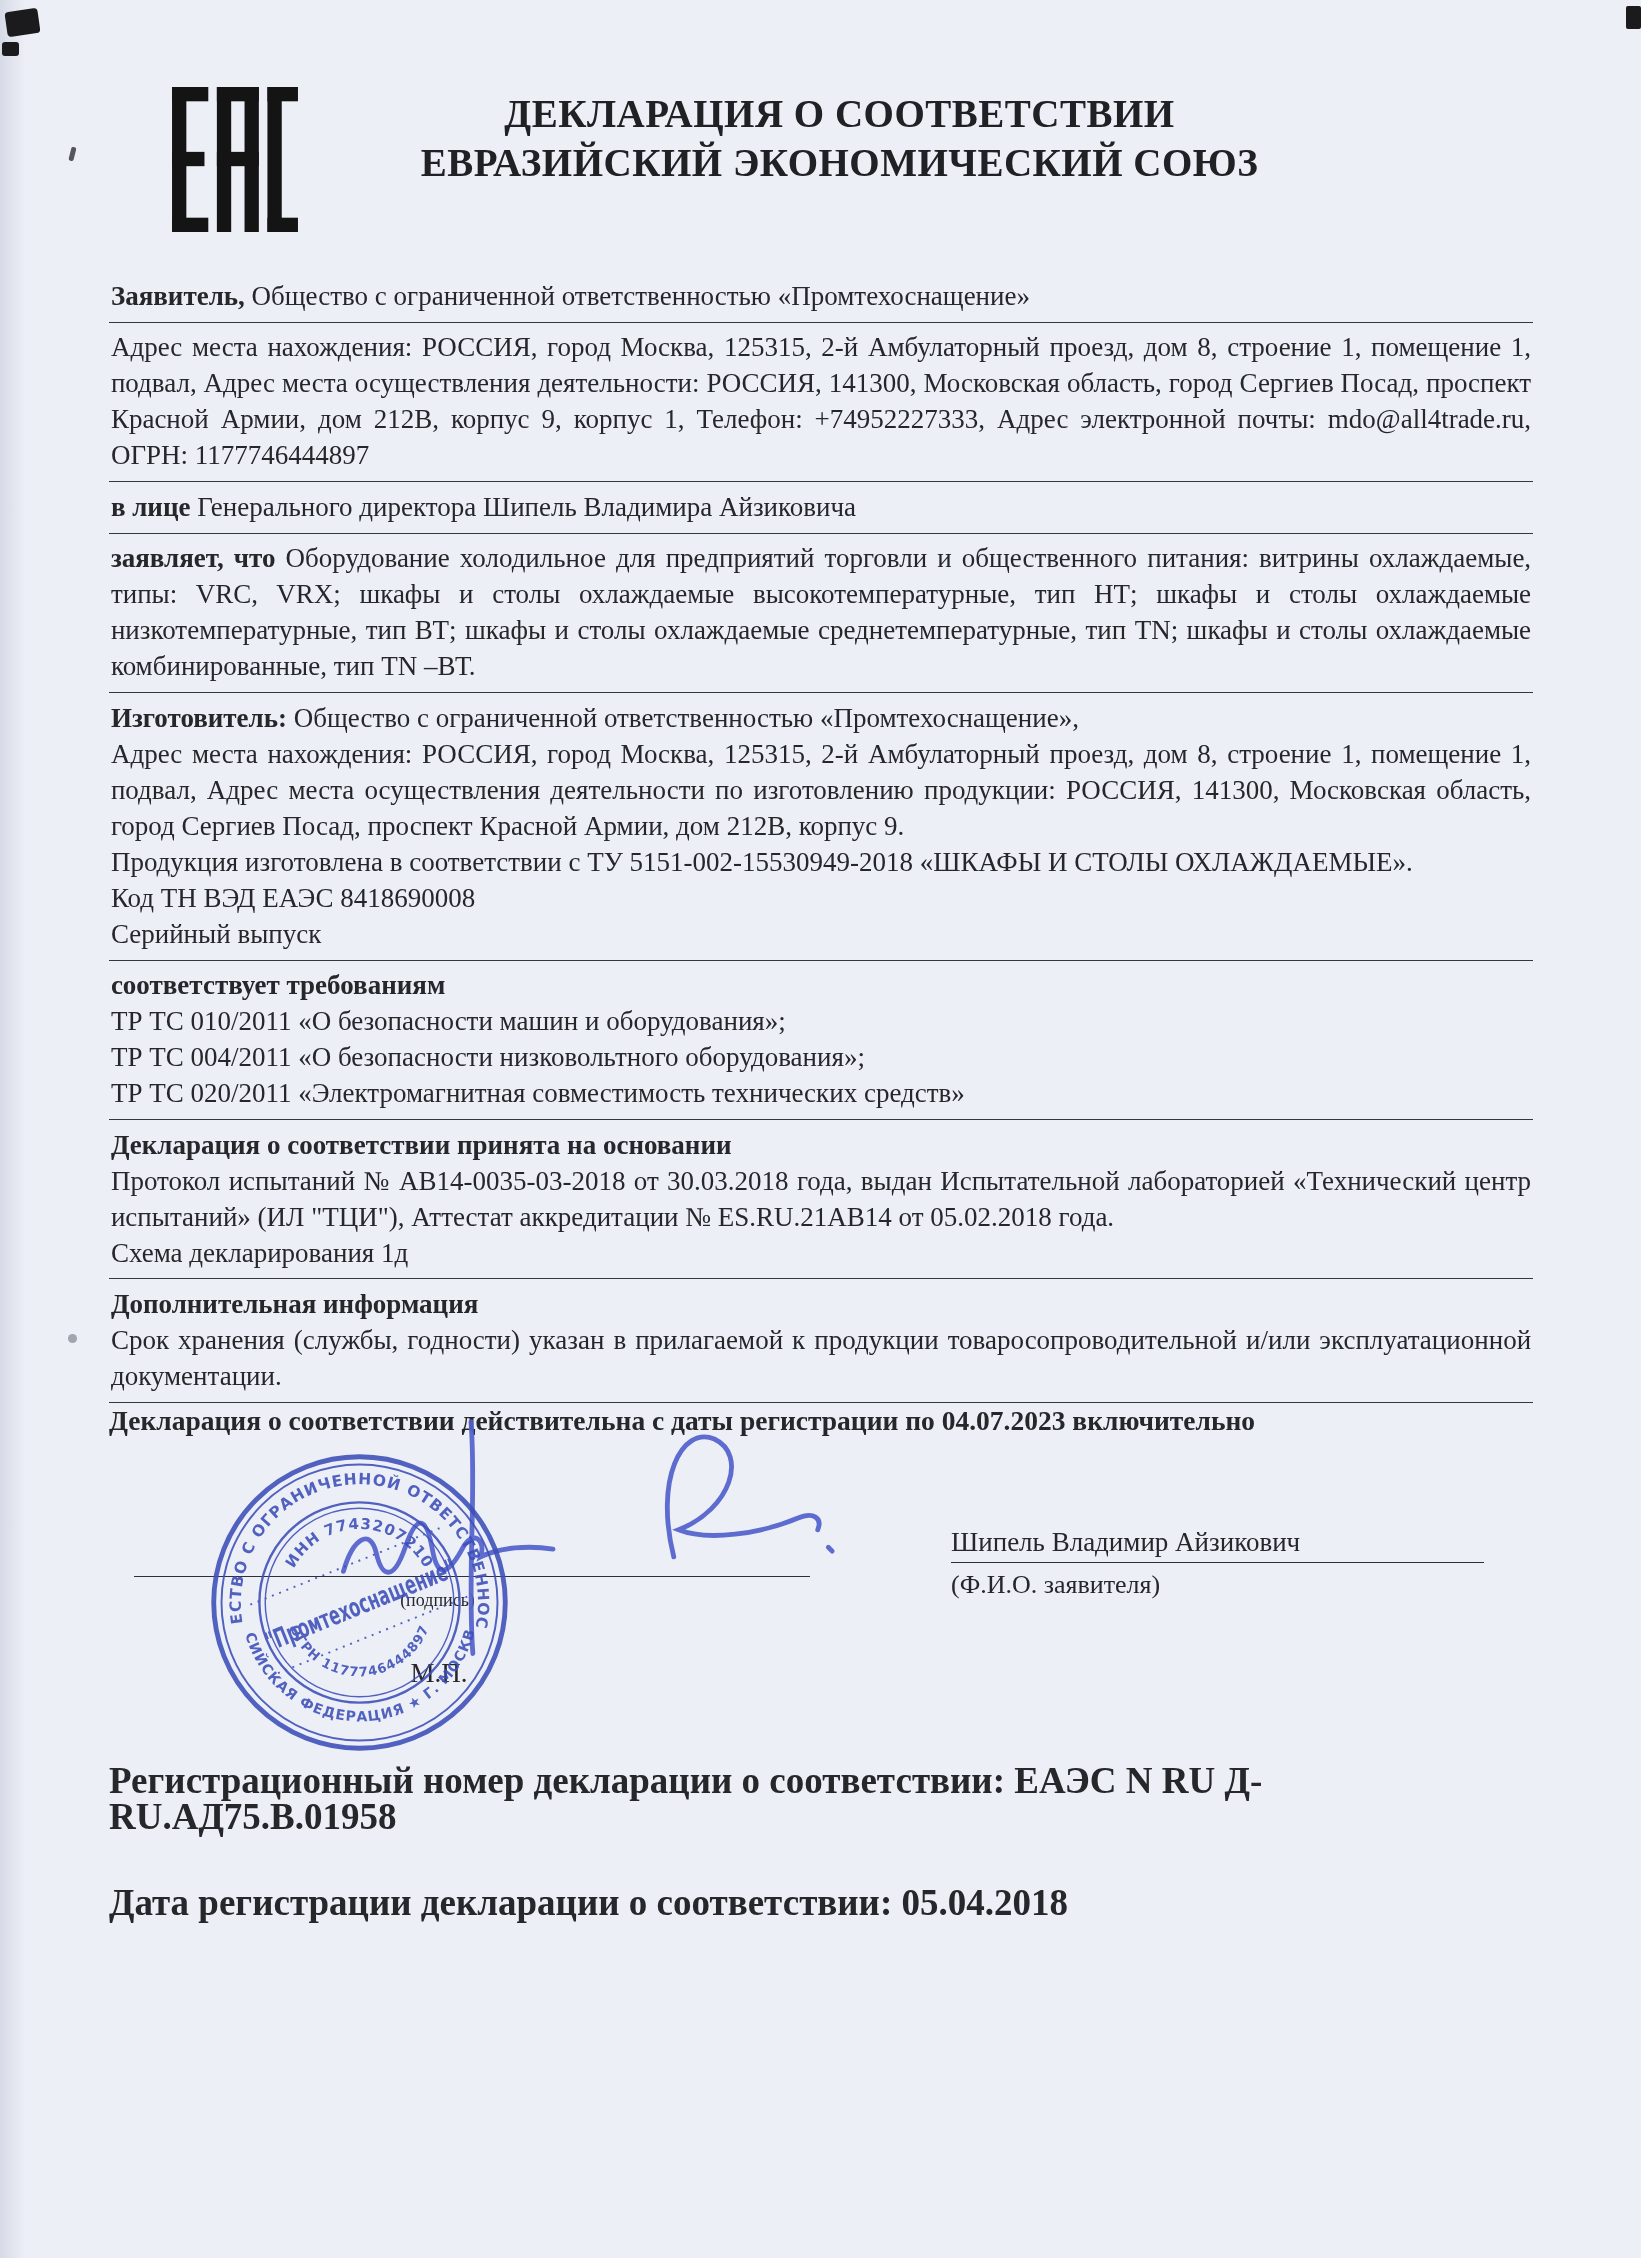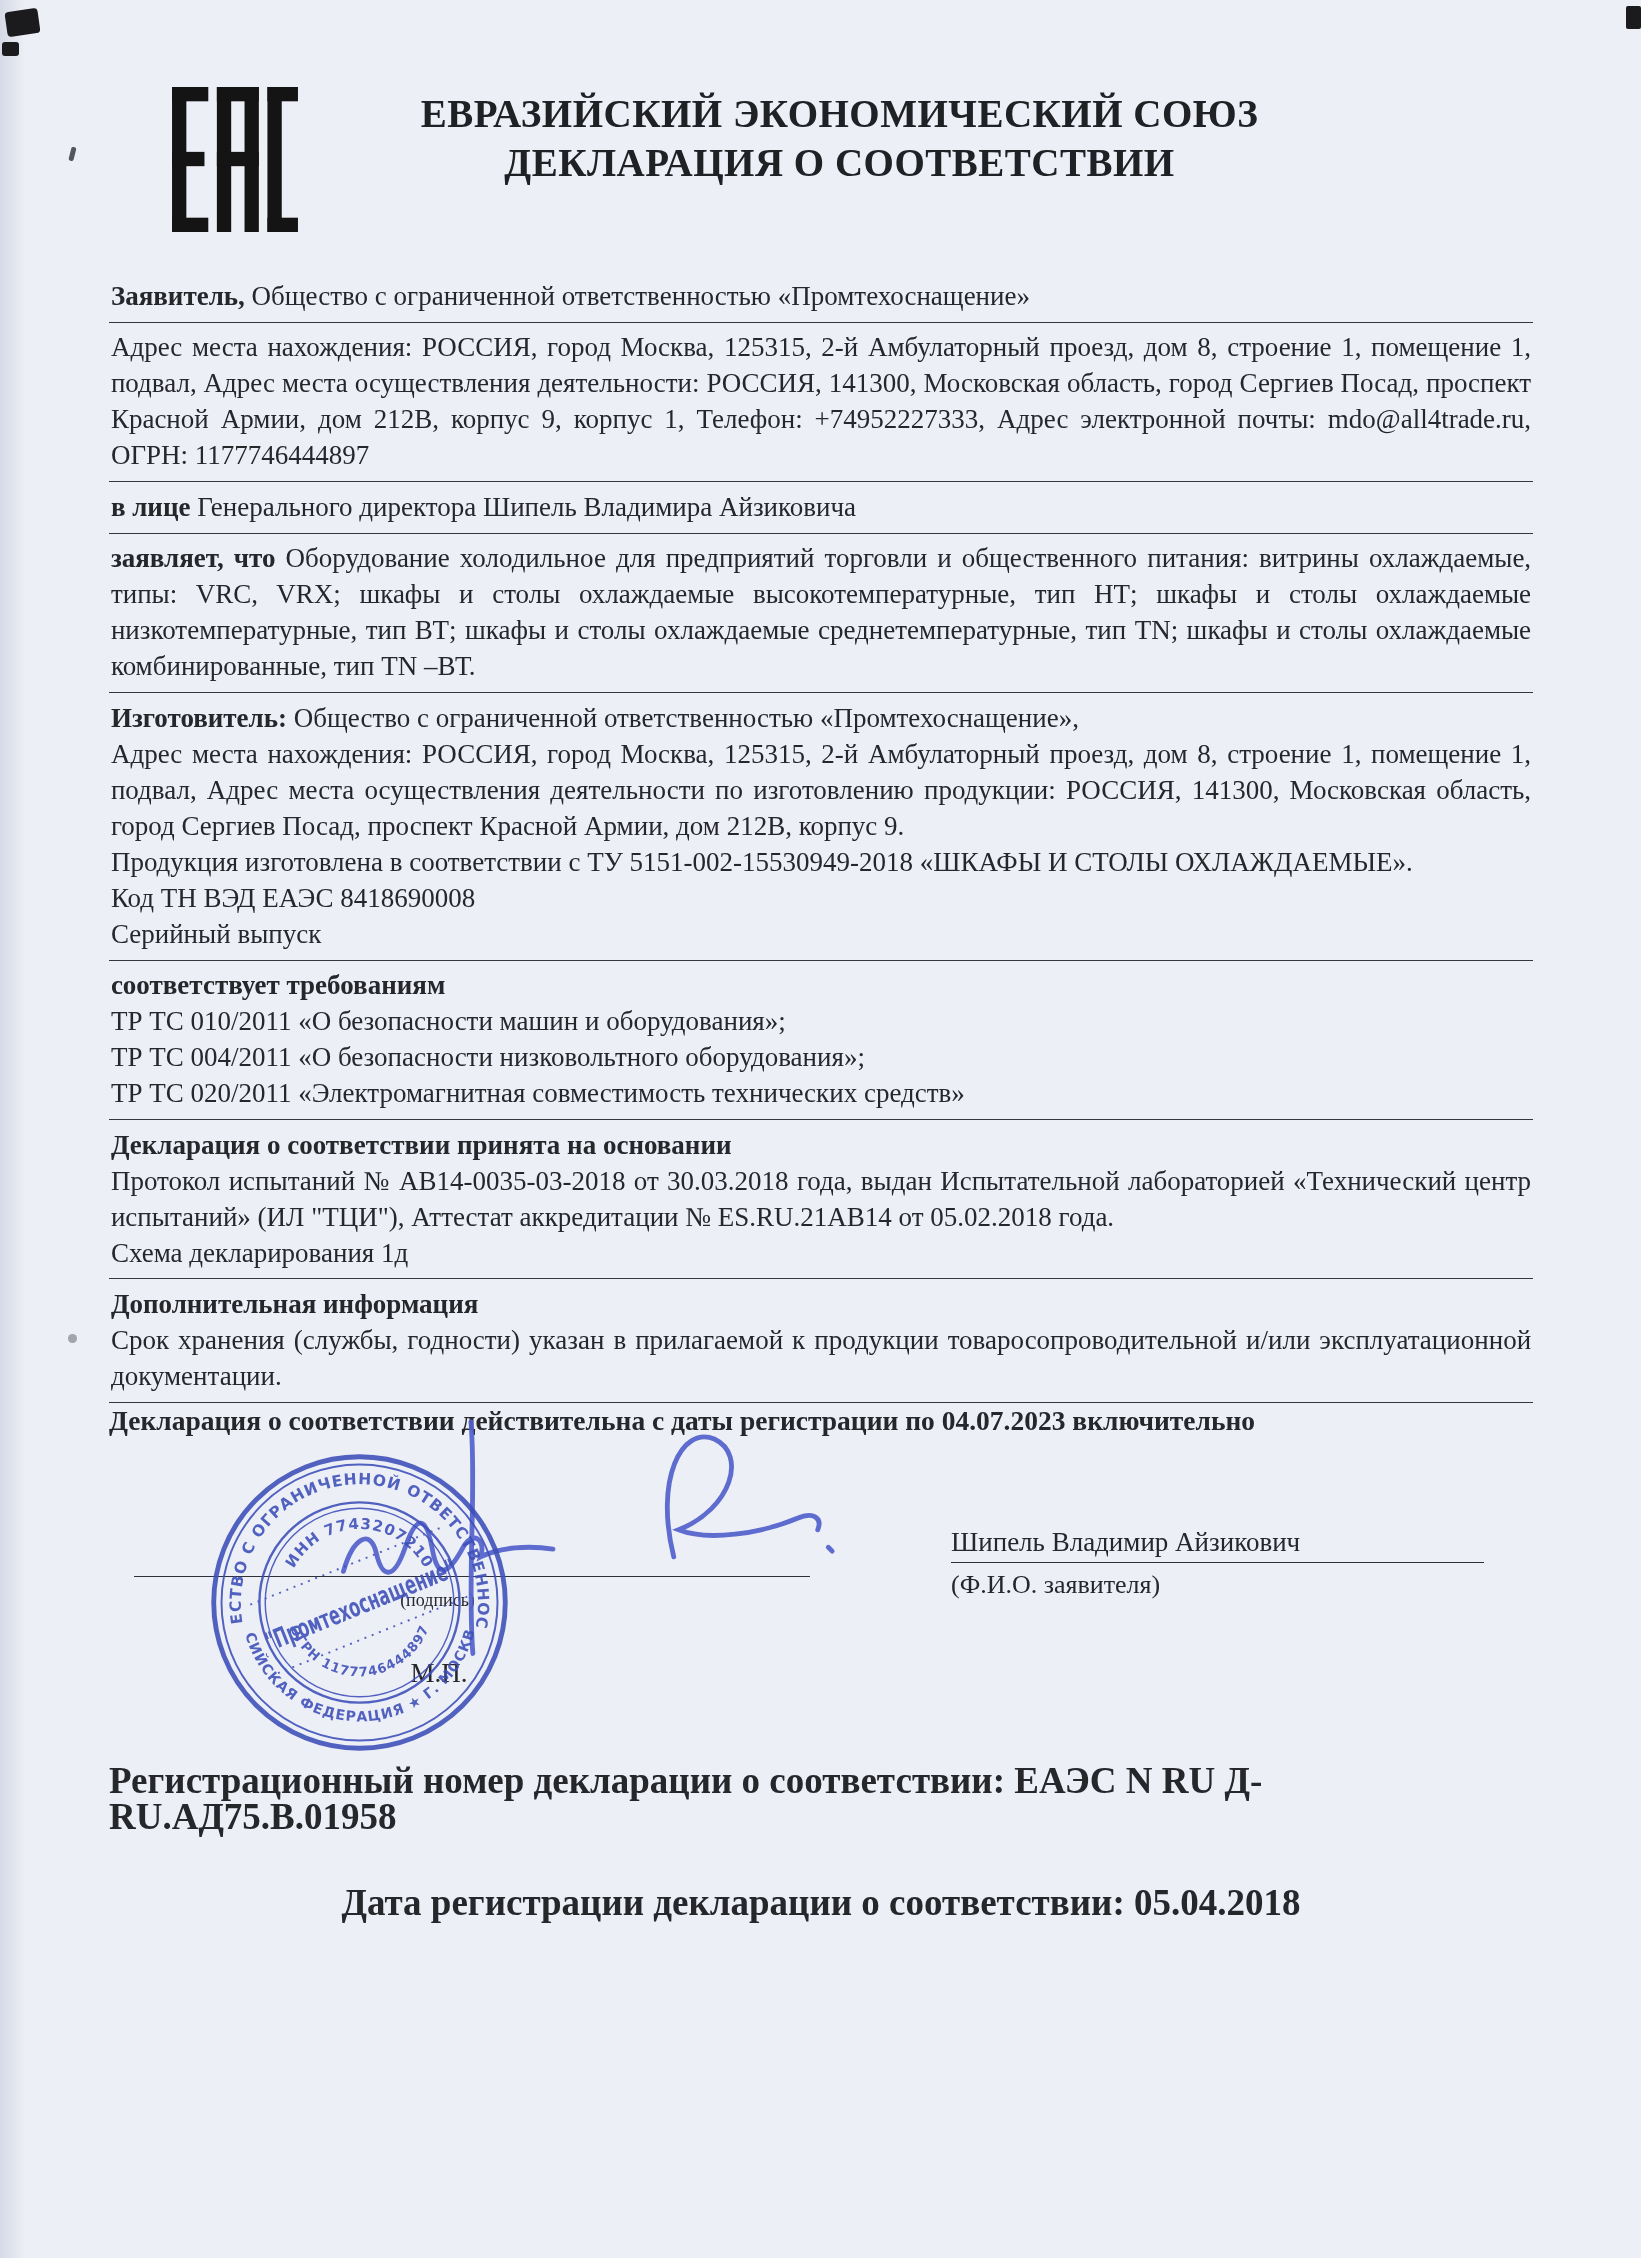--- a/index.html
+++ b/index.html
@@ -46,21 +46,21 @@
   .stamp{position:absolute;left:95px;top:7.7px;width:311px;height:311px;opacity:.88;z-index:4;}
   .sig-line{position:absolute;left:25px;top:137px;width:676px;border-bottom:1.9px solid #2f3036;z-index:1;}
   .sig-caption{position:absolute;left:116px;top:143px;width:425px;text-align:center;z-index:2;font-size:18px;}
   .mp{position:absolute;left:224px;top:216px;width:212px;text-align:center;z-index:2;font-size:27px;}
   .fio-wrap{position:absolute;left:842px;top:85px;width:533px;text-align:left;}
   .fio{font-size:27px;}
   .fio-line{border-bottom:1.9px solid #2f3036;margin-top:1.9px;}
   .fio-caption{margin-top:3.9px;font-size:26px;}
 
   .reg{font-weight:bold;font-size:37px;margin-top:33px;}
-  .reg.date{margin-top:50px;text-align:center;}
+  .reg.date{margin-top:50px;}
 </style>
 </head>
 <body>
 
 <div class="page">
 
   <div class="artifact a1"></div>
   <div class="artifact a2"></div>
   <div class="artifact a3"></div>
   <div class="artifact a4"></div>
@@ -74,22 +74,22 @@
       <rect x="0" y="137" width="38" height="15"></rect>
       <rect x="47" y="0" width="15" height="152"></rect>
       <rect x="76" y="0" width="15" height="152"></rect>
       <rect x="47" y="0" width="44" height="15"></rect>
       <rect x="47" y="68" width="44" height="15"></rect>
       <rect x="100" y="0" width="15" height="152"></rect>
       <rect x="100" y="0" width="32" height="15"></rect>
       <rect x="100" y="137" width="32" height="15"></rect>
     </svg>
     <div class="title">
+      <div>ДЕКЛАРАЦИЯ О СООТВЕТСТВИИ</div>
       <div>ЕВРАЗИЙСКИЙ ЭКОНОМИЧЕСКИЙ СОЮЗ</div>
-      <div>ДЕКЛАРАЦИЯ О СООТВЕТСТВИИ</div>
     </div>
   </header>
 
   <main class="content">
 
     <section class="sec first">
       <p><b>Заявитель,</b> <span>Общество с ограниченной ответственностью «Промтехоснащение»</span></p>
     </section>
 
     <section class="sec">

